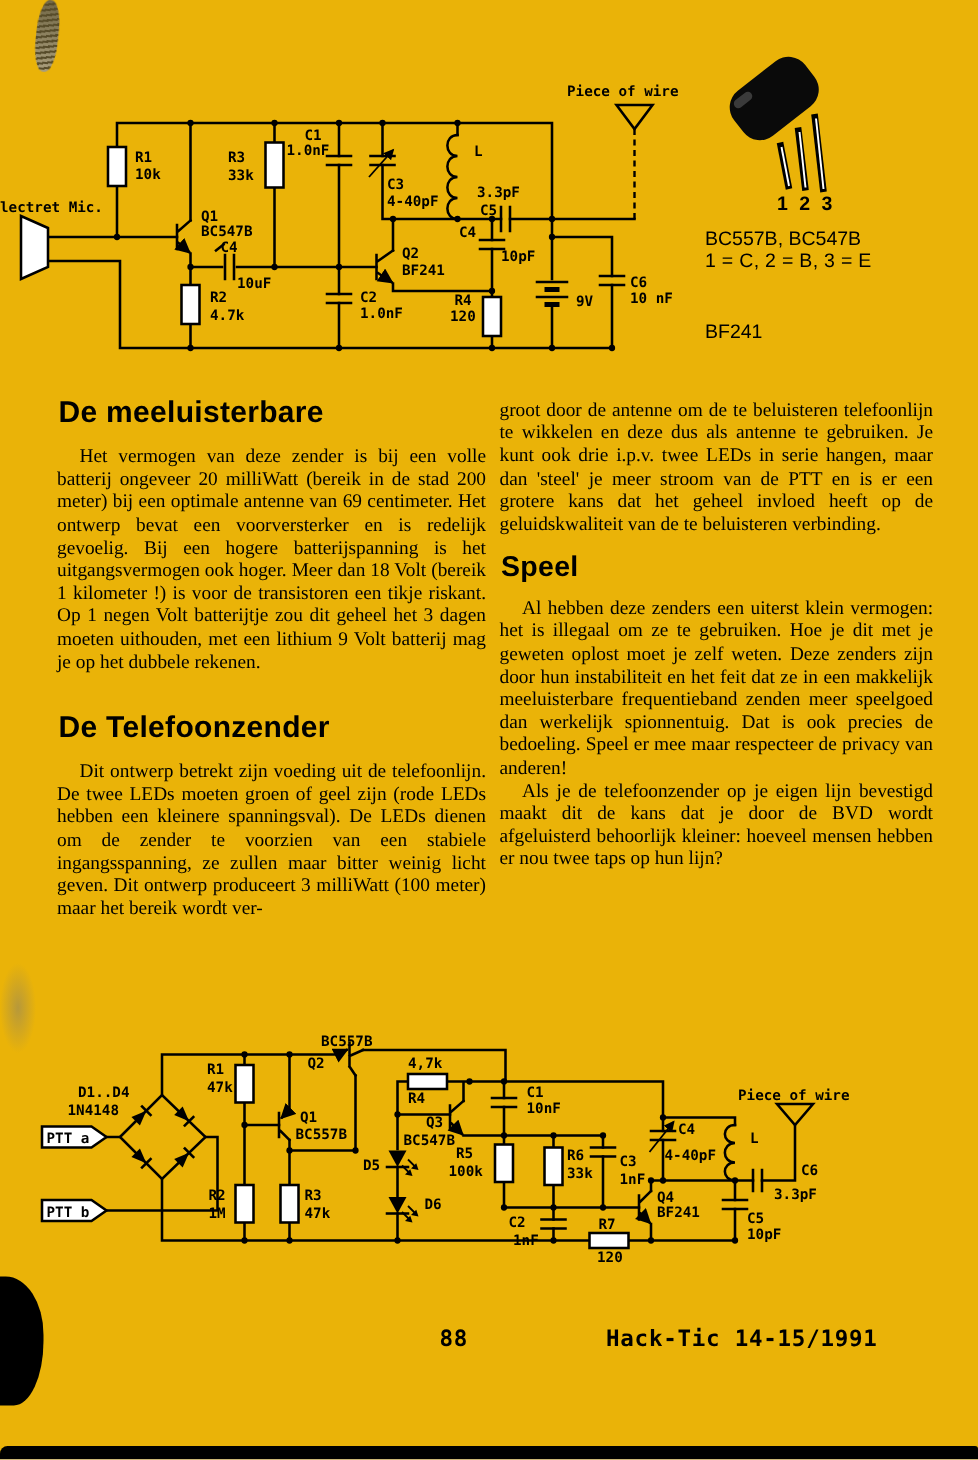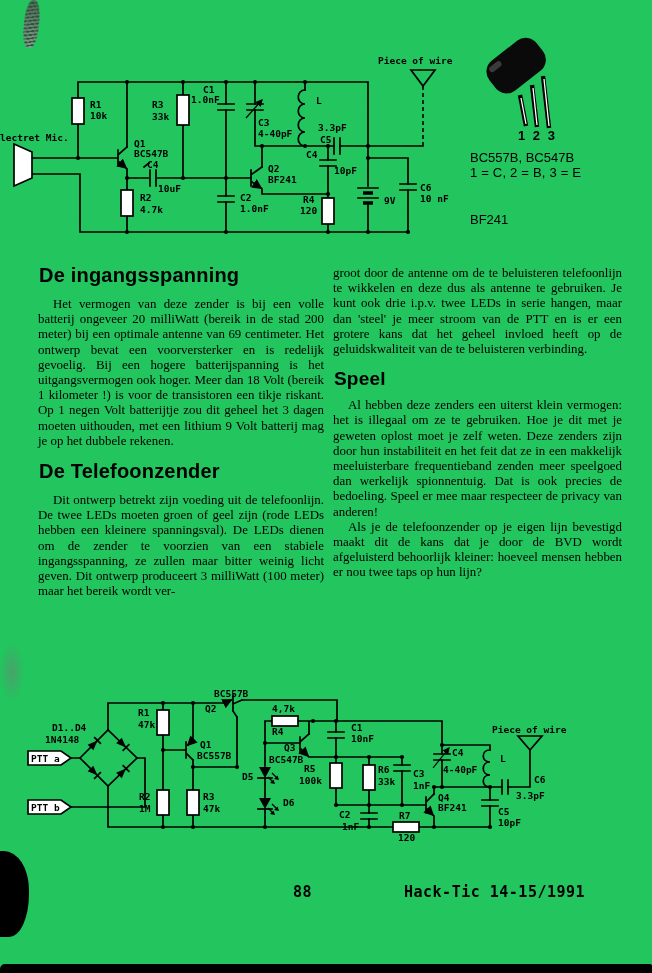--- a/index.html
+++ b/index.html
@@ -1,31 +1,31 @@
 <!DOCTYPE html>
 <html><head>
 <meta charset="utf-8">
 <style>
   html,body{margin:0;padding:0;background:#e8e8e8}
-  .page{position:relative;width:652px;height:973px;background:#22c55e;overflow:hidden;
+  .page{position:relative;width:652px;height:973px;background:#eab308;overflow:hidden;
         font-family:"Liberation Serif",serif;color:#000}
   svg{position:absolute;overflow:visible}
   svg .w{fill:none;stroke:#000;stroke-width:1.7;stroke-linecap:square;stroke-linejoin:miter}
   svg .wd{fill:none;stroke:#000;stroke-width:1.6;stroke-dasharray:4 3}
   svg .wa{fill:none;stroke:#000;stroke-width:1.2}
   svg .th{fill:none;stroke:#000;stroke-width:3.4}
   svg .bx{fill:#fff;stroke:#000;stroke-width:1.7}
   svg .f{fill:#000;stroke:none}
   svg text{font:bold 9.5px "DejaVu Sans Mono",monospace;fill:#000;white-space:pre}
   .col{position:absolute}
   .col p{font-size:12.9px;line-height:15.2px;text-align:justify;text-indent:15px;margin:0}
   .col p.ni{text-indent:0}
   .col h2{font-family:"Liberation Sans",sans-serif;font-weight:700;font-size:20px;
           margin:0 0 10px 1px;letter-spacing:.2px}
-  .col h2.sp{margin-top:11px}
+  .col h2.sp{margin-top:25px}
   .col h2.sm{font-size:19px;margin:11px 0 8px 1px}
   .pinout{position:absolute;left:470px;top:28px;width:180px;font-family:"Liberation Sans",sans-serif}
   .pinout .nm{font-weight:400;font-size:13px;margin-top:3px}
   .pinout .pn{font-size:13px;margin-top:0;letter-spacing:.2px}
   .pinout .gap{margin-top:32px}
   .footer{position:absolute;top:883px;font:bold 15px "DejaVu Sans Mono",monospace;letter-spacing:.5px}
   .f-page{left:293px}.f-issue{left:404px}
   .art{position:absolute;pointer-events:none}
   .smudge-top{left:24px;top:0;width:15px;height:48px;transform:rotate(6deg);opacity:.8;
     background:repeating-linear-gradient(168deg,#333 0 1.5px,rgba(255,255,255,0) 1.5px 3.5px),
@@ -181,21 +181,21 @@
         <rect x="-24" y="-18" width="14" height="6" rx="3" fill="#3a3a3a"></rect>
       </g>
       <text x="48" y="112" style="font:bold 13px 'Liberation Sans',sans-serif;letter-spacing:2px">1 2 3</text>
     </svg>
     <div class="nm">BC557B, BC547B</div>
     <div class="pn">1 = C, 2 = B, 3 = E</div>
     <div class="nm gap">BF241</div>
   </div>
 
   <div class="col" style="left:38px;top:264px;width:286px">
-    <h2>De ingangsspanning</h2>
+    <h2>De meeluisterbare</h2>
     <p>Het vermogen van deze zender is bij een volle batterij ongeveer 20 milliWatt (bereik in de stad 200 meter) bij een optimale antenne van 69 centimeter. Het ontwerp bevat een voorversterker en is redelijk gevoelig. Bij een hogere batterijspanning is het uitgangsvermogen ook hoger. Meer dan 18 Volt (bereik 1 kilometer !) is voor de transistoren een tikje riskant. Op 1 negen Volt batterijtje zou dit geheel het 3 dagen moeten uithouden, met een lithium 9 Volt batterij mag je op het dubbele rekenen.</p>
     <h2 class="sp">De Telefoonzender</h2>
     <p>Dit ontwerp betrekt zijn voeding uit de telefoonlijn. De twee LEDs moeten groen of geel zijn (rode LEDs hebben een kleinere spanningsval). De LEDs dienen om de zender te voorzien van een stabiele ingangsspanning, ze zullen maar bitter weinig licht geven. Dit ontwerp produceert 3 milliWatt (100 meter) maar het bereik wordt ver-</p>
   </div>
 
   <div class="col" style="left:333px;top:266px;width:289px">
     <p class="ni">groot door de antenne om de te beluisteren telefoonlijn te wikkelen en deze dus als antenne te gebruiken. Je kunt ook drie i.p.v. twee LEDs in serie hangen, maar dan 'steel' je meer stroom van de PTT en is er een grotere kans dat het geheel invloed heeft op de geluidskwaliteit van de te beluisteren verbinding.</p>
     <h2 class="sm">Speel</h2>
     <p>Al hebben deze zenders een uiterst klein vermogen: het is illegaal om ze te gebruiken. Hoe je dit met je geweten oplost moet je zelf weten. Deze zenders zijn door hun instabiliteit en het feit dat ze in een makkelijk meeluisterbare frequentieband zenden meer speelgoed dan werkelijk spionnentuig. Dat is ook precies de bedoeling. Speel er mee maar respecteer de privacy van anderen!</p>
     <p>Als je de telefoonzender op je eigen lijn bevestigd maakt dit de kans dat je door de BVD wordt afgeluisterd behoorlijk kleiner: hoeveel mensen hebben er nou twee taps op hun lijn?</p>

